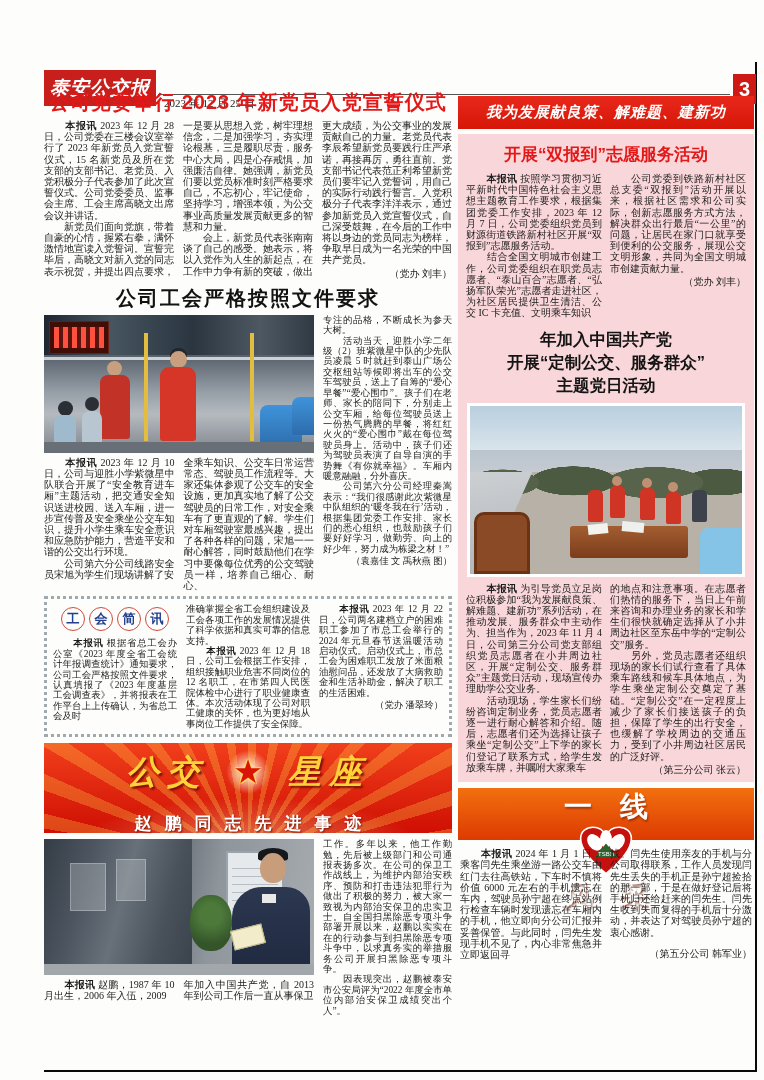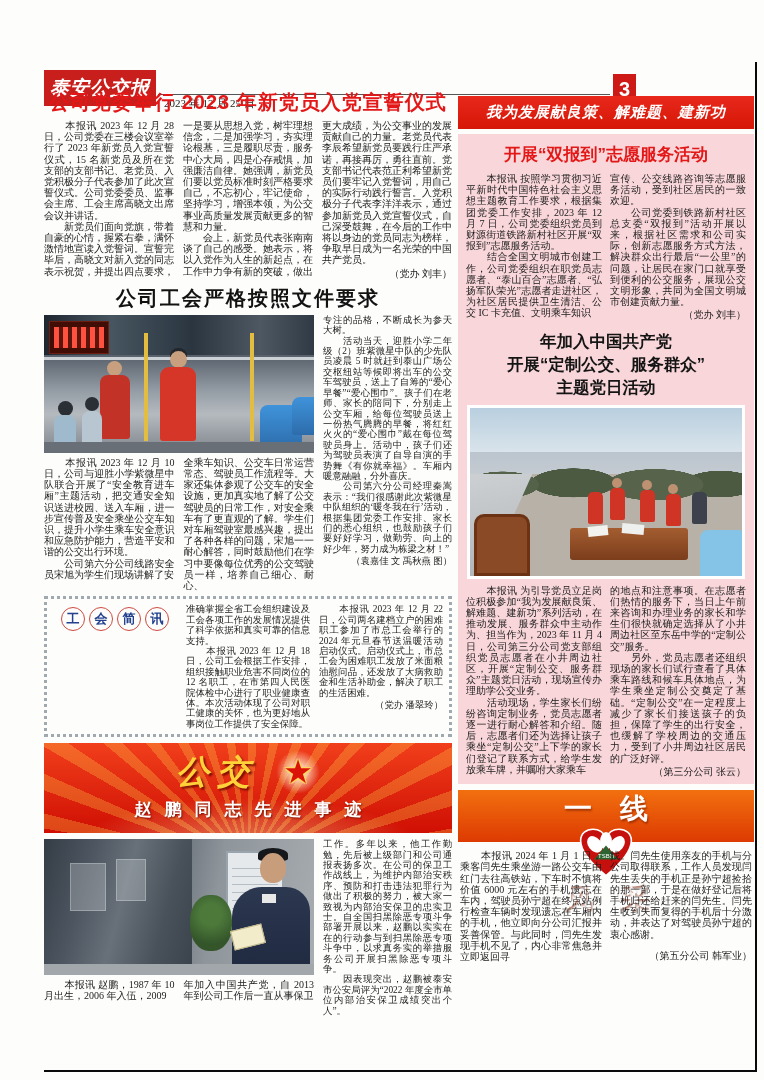--- a/index.html
+++ b/index.html
@@ -6,36 +6,36 @@
   html,body { width:764px; height:1080px; }
   body { position:relative; background:#fdfdfb; overflow:hidden;
          font-family:"Liberation Serif","DejaVu Serif",serif; }
   .hs { font-family:"Liberation Sans","DejaVu Sans",sans-serif; }
 
   
   .frame-v { position:absolute; right:7px; top:62px; bottom:8px; width:2px; background:#0a0a0a; }
   .frame-h { position:absolute; left:44px; right:7px; bottom:8px; height:2px; background:#0a0a0a; }
 
   
-  .masthead { position:absolute; left:44px; top:64px; width:592px; height:46px; }
+  .masthead { position:absolute; left:44px; top:64px; width:712px; height:46px; }
   .mast-rule { position:absolute; left:114px; right:26px; top:30px; height:1px; background:#555; }
   .logo { position:absolute; left:0; top:6px; width:112px; height:36px; background:#c81f1c;
           color:#fff; display:flex; align-items:center; justify-content:center;
           font-size:19px; font-weight:700; font-style:italic; letter-spacing:1px; }
   .mast-date { position:absolute; left:120px; top:32px; font-size:11px; color:#222; }
   .section-box { position:absolute; left:278px; top:8px; width:132px; height:31px; background:#1166a6;
           color:#fff; font-size:16px; font-weight:700; letter-spacing:7px; padding-left:7px;
           display:flex; align-items:center; justify-content:center; }
   .pageno { position:absolute; right:0; top:10px; width:23px; height:30px; background:#cd1a16;
           color:#fff; font-size:20px; font-weight:700; display:flex; align-items:center; justify-content:center; }
 
   
   .bt { font-size:10px; line-height:11.2px; color:#1b1b1b; text-align:justify; }
   .bt p { margin:0; text-align:justify; }
-  .bt b { font-weight:400; }
+  .bt b { font-weight:700; }
   .tight { font-size:9.4px; line-height:10.4px; }
   .byline { text-align:right; margin-top:2px; }
   .cols { display:flex; gap:9px; }
   .col { flex:1; min-width:0; }
 
   
   .leftcol { position:absolute; left:44px; top:88px; width:408px; }
   .t-red { font-size:20px; line-height:24px; color:#e31717; text-align:center; font-weight:700;
            letter-spacing:1px; margin:2px 0 6px; }
   .t-blk { font-size:20px; line-height:24px; color:#121212; text-align:center; font-weight:700;
@@ -84,21 +84,21 @@
         linear-gradient(180deg,#f13f1b,#cf0f03); }
   .sb-row { display:flex; align-items:center; justify-content:center; gap:18px; height:48px; }
   .sb-word { font-size:33px; font-weight:700; font-style:italic; color:#ffd23a; letter-spacing:8px;
              text-shadow:2px 2px 2px rgba(110,8,0,.85); }
   .star-badge { width:44px; height:44px; border-radius:50%; flex:none;
       background:radial-gradient(circle,#fff7d8 8%, rgba(255,247,216,0) 70%);
       display:flex; align-items:center; justify-content:center; }
   .star { font-size:33px; line-height:1; color:#dc1408;
       text-shadow:-1px -1px 0 #ffd75e,1px -1px 0 #ffd75e,-1px 1px 0 #ffd75e,1px 1px 0 #ffd75e; }
   .sb-sub { text-align:center; color:#fff; font-size:17px; font-weight:700; letter-spacing:13px;
-            padding-left:13px; margin-top:2px; text-shadow:1px 1px 2px #801102; }
+            padding-left:13px; margin-top:16px; text-shadow:1px 1px 2px #801102; }
 
   
   .zhao { margin-top:6px; }
   .p3 { height:136px; background:linear-gradient(100deg,#454d56,#5d656e 40%,#8e959b 62%,#a8adb1 100%); }
   .p3-wall { left:0; top:0; width:148px; bottom:11px;
       background:linear-gradient(105deg,#343d46 0%,#4d5660 28%,#68717a 52%,#49525b 78%,#3b444d 100%); }
   .p3-doc { background:rgba(226,230,234,.28); border:1px solid rgba(240,242,245,.3); }
   .d1 { left:26px; top:24px; width:36px; height:48px; } .d2 { left:72px; top:20px; width:30px; height:42px; }
   .p3-board { left:182px; top:12px; width:58px; height:80px; background:#e6e9eb; border:2px solid #9aa4ac; }
   .p3-board-lines { left:188px; top:22px; width:46px; height:60px;
@@ -236,39 +236,43 @@
     </div>
 
     <div class="union-box bt tight">
       <div class="u-col">
         <div class="u-title">
           <span class="u-char">工</span>
           <span class="u-char">会</span>
           <span class="u-char">简</span>
           <span class="u-char">讯</span>
         </div>
+        <div>
+            <p>　　<b>本报讯</b> 根据省总工会办公室《2023 年度全省工会统计年报调查统计》通知要求，公司工会严格按照文件要求，认真填报了《2023 年度基层工会调查表》，并将报表在工作平台上上传确认，为省总工会及时</p>
+          </div>
       </div>
       <div class="u-col">
           <p>准确掌握全省工会组织建设及工会各项工作的发展情况提供了科学依据和真实可靠的信息支持。</p>
           <p>　　<b>本报讯</b> 2023 年 12 月 18 日，公司工会根据工作安排，组织接触职业危害不同岗位的 12 名职工，在市第四人民医院体检中心进行了职业健康查体。本次活动体现了公司对职工健康的关怀，也为更好地从事岗位工作提供了安全保障。</p>
         </div>
       <div class="u-col">
         <div>
             <p>　　<b>本报讯</b> 2023 年 12 月 22 日，公司两名建档立户的困难职工参加了市总工会举行的 2024 年元旦春节送温暖活动启动仪式。启动仪式上，市总工会为困难职工发放了米面粮油慰问品，还发放了大病救助金和生活补助金，解决了职工的生活困难。</p>
           </div>
         <div class="byline">（党办 潘翠玲）</div>
       </div>
     </div>
 
     <div class="star-banner">
       <div class="sb-row">
         <span class="sb-word">公交</span>
         <span class="star-badge">
             <span class="star">★</span>
           </span>
+        <span class="sb-word">星座</span>
       </div>
       <div class="sb-sub hs">赵鹏同志先进事迹</div>
     </div>
 
     <div class="a2 zhao">
       <div class="a2-left">
         <div class="photo p3">
           <div class="sh p3-wall"></div>
           <div class="sh p3-doc d1"></div>
           <div class="sh p3-doc d2"></div>
@@ -306,21 +310,20 @@
       <div class="r-h1 hs">
         <div>开展“双报到”志愿服务活动</div>
       </div>
       <div class="cols bt rcols">
         <div class="col">
             <p>　　<b>本报讯</b> 按照学习贯彻习近平新时代中国特色社会主义思想主题教育工作要求，根据集团党委工作安排，2023 年 12 月 7 日，公司党委组织党员到财源街道铁路新村社区开展“双报到”志愿服务活动。</p>
             <p>　　结合全国文明城市创建工作，公司党委组织在职党员志愿者、“泰山百合”志愿者、“弘扬军队荣光”志愿者走进社区，为社区居民提供卫生清洁、公交 IC 卡充值、文明乘车知识</p>
           </div>
         <div class="col">
           <div>
-              <p>宣传、公交线路咨询等志愿服务活动，受到社区居民的一致欢迎。</p>
               <p>　　公司党委到铁路新村社区总支委“双报到”活动开展以来，根据社区需求和公司实际，创新志愿服务方式方法，解决群众出行最后“一公里”的问题，让居民在家门口就享受到便利的公交服务，展现公交文明形象，共同为全国文明城市创建贡献力量。</p>
             </div>
           <div class="byline">（党办 刘丰）</div>
         </div>
       </div>
 
       <div class="r-h2 hs">
         <div>年加入中国共产党</div>
         <div>开展“定制公交、服务群众”</div>
         <div>主题党日活动</div>

